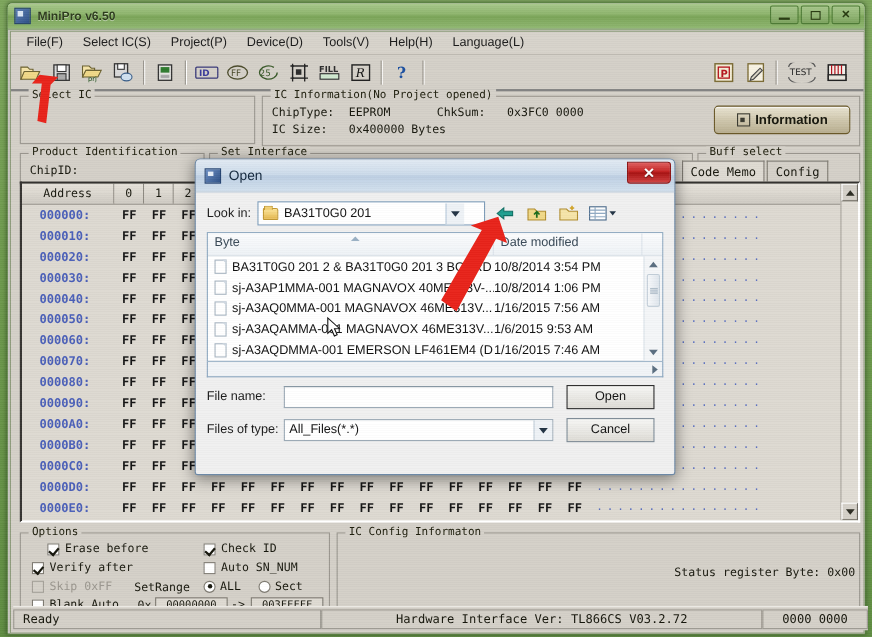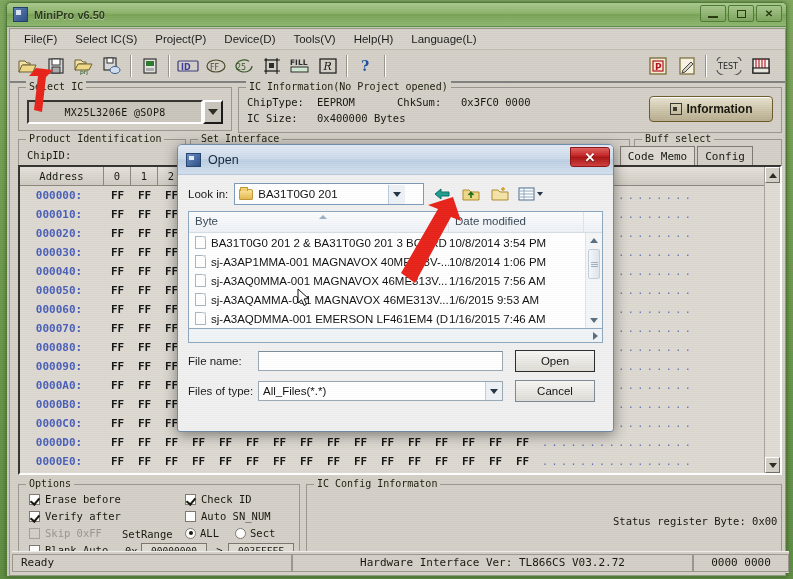--- a/index.html
+++ b/index.html
@@ -322,21 +322,21 @@
     color:#fff; font-size:13px; font-weight:bold;
     display:flex;align-items:center;justify-content:center;
     text-shadow:0 1px 1px rgba(0,0,0,.5);
   }
   .lookin-row{
     position:absolute; left:10px; top:36px; width:415px; height:26px;
     display:flex; align-items:center; gap:6px;
   }
   .lookin-label{ font-size:11.5px; color:#1a1a1a; }
   .lookin-combo{
-    width:190px; height:22px; background:#fff;
+    width:207px; height:22px; background:#fff;
     border:1px solid #7d9cb8;
     display:flex; align-items:center; padding:0 18px 0 4px;
   }
   .folder-ico{
     width:14px;height:11px;flex:none;margin-right:5px;
     background:linear-gradient(180deg,#fde59a,#e5b84f);
     border:1px solid #c39a34; border-radius:1px 2px 1px 1px;
     position:relative;
   }
   .folder-ico:before{
@@ -587,26 +587,20 @@
               <rect x="2" y="3" width="16" height="14" fill="#f4f2ec" stroke="#222" stroke-width="1.4"></rect>
               <path d="M5 3v9M8 3v9M11 3v9M14 3v9" stroke="#b5121b" stroke-width="1.1"></path>
               <rect x="2" y="12" width="16" height="5" fill="#e9e6dd" stroke="#222" stroke-width="1.2"></rect>
             </svg>
         </div>
         <div style="width:6px"></div>
       </div>
 
       <div class="group" id="selectic">
         <div class="legend">Select IC</div>
-        <div class="combo">
-          <div class="cval">MX25L3206E @SOP8</div>
-          <div class="carrow">
-              <div class="tri-down"></div>
-            </div>
-        </div>
       </div>
 
       <div class="group" id="icinfo">
         <div class="legend">IC Information(No Project opened)</div>
         <div class="icinfo-line" style="left:8px; top:8px;">ChipType:</div>
         <div class="icinfo-line" style="left:78px; top:8px;">EEPROM</div>
         <div class="icinfo-line" style="left:158px; top:8px;">ChkSum:</div>
         <div class="icinfo-line" style="left:222px; top:8px;">0x3FC0 0000</div>
         <div class="icinfo-line" style="left:8px; top:24px;">IC Size:</div>
         <div class="icinfo-line" style="left:78px; top:24px;">0x400000 Bytes</div>
@@ -979,21 +973,21 @@
               <div class="tri-up"></div>
             </div>
           <div class="sb-btn">
               <div class="tri-dn"></div>
             </div>
         </div>
       </div>
 
       <div class="group" id="options">
         <div class="legend">Options</div>
-        <div class="chk checked" style="left:10px; top:8px;text-align:center;">
+        <div class="chk checked" style="left:24px; top:8px;text-align:center;">
           <div class="box"></div>
           <span>Erase before</span>
         </div>
         <div class="chk checked" style="left:10px; top:25px;">
           <div class="box"></div>
           <span>Verify after</span>
         </div>
         <div class="chk disabled" style="left:10px; top:42px;">
           <div class="box"></div>
           <span>Skip 0xFF</span>

